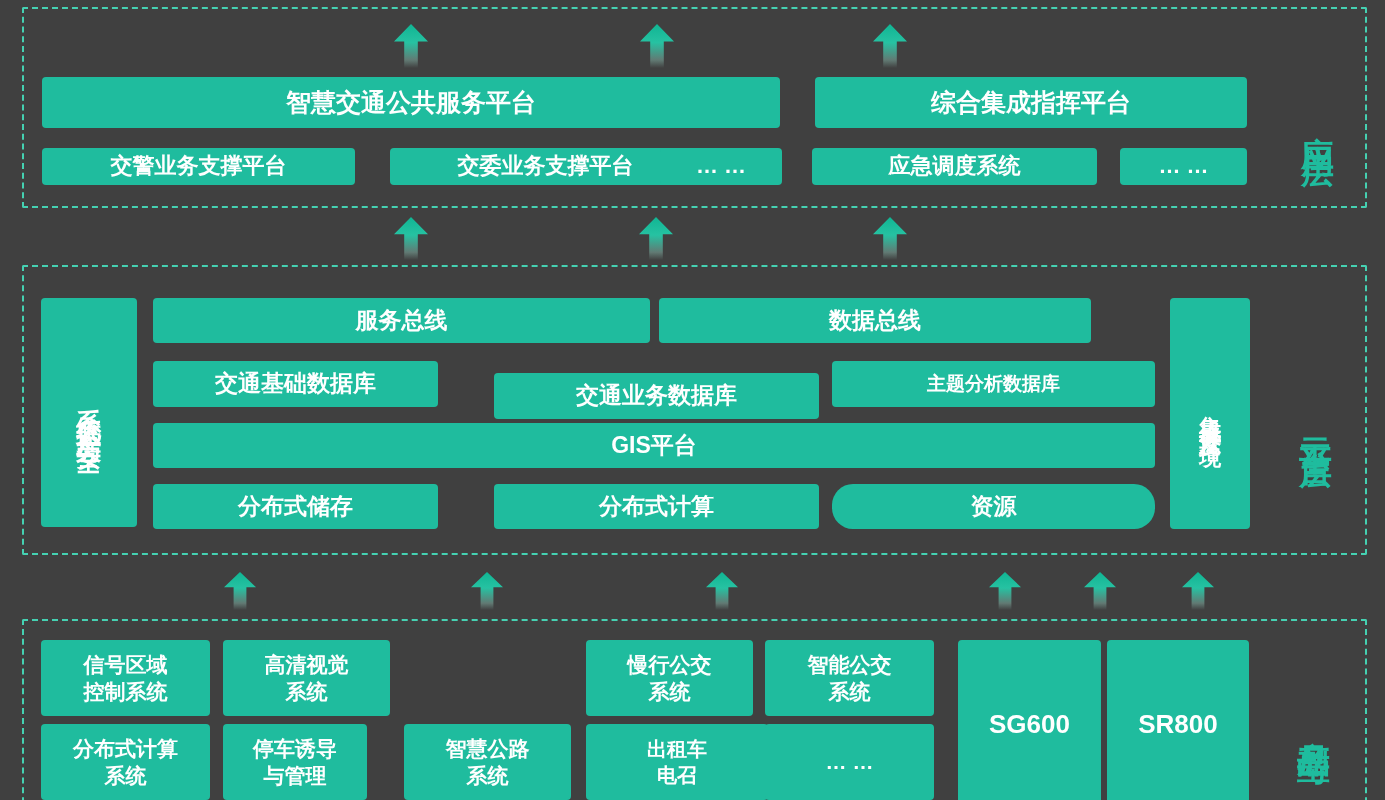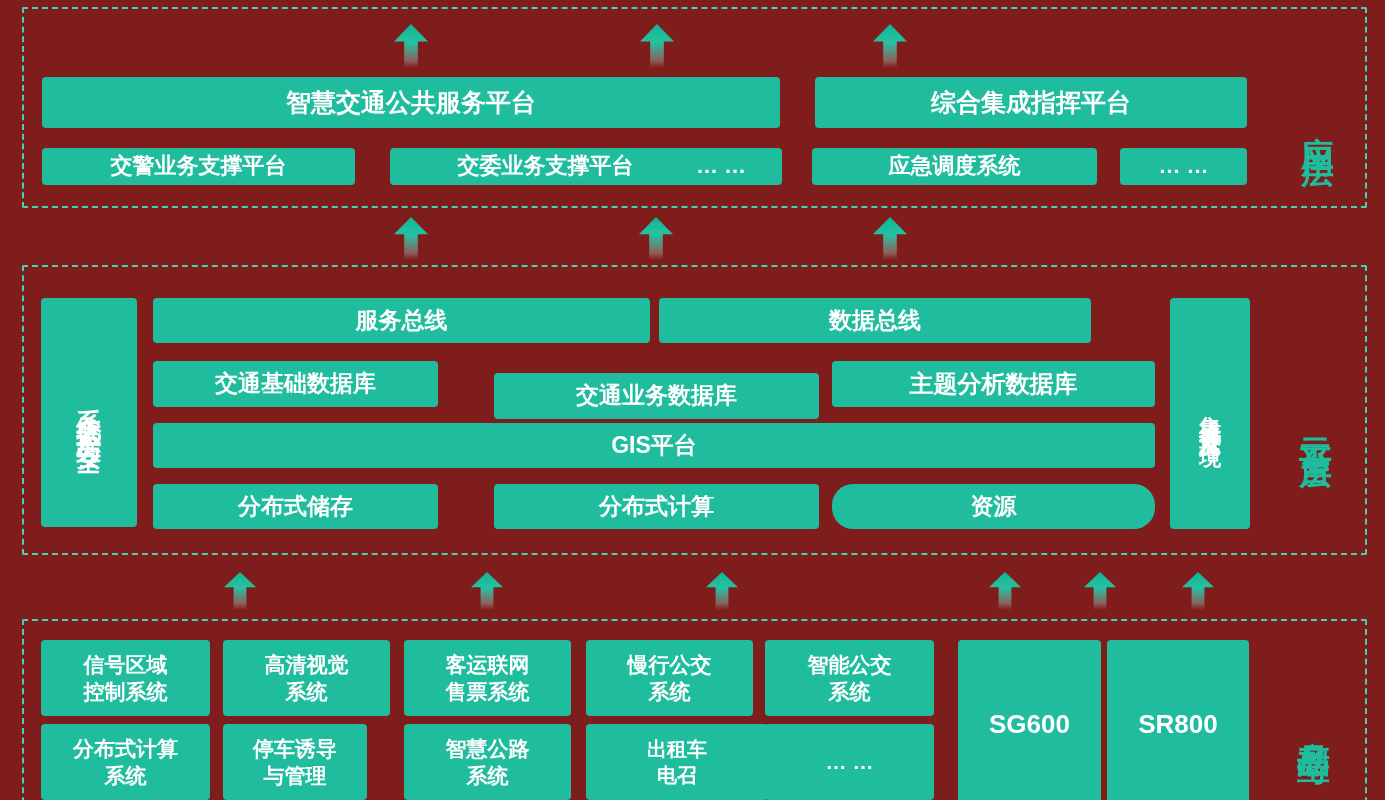--- a/index.html
+++ b/index.html
@@ -4,21 +4,21 @@
 <style>
   :root{
     --green:#1fbc9e;
     --dash:#45d1b2;
   }
   html,body{margin:0;padding:0;background:#ffffff;}
   #canvas{
     position:relative;
     width:1385px;height:800px;
     overflow:hidden;
-    background:#7f1d1d;
+    background:#404040;
     font-family:"Liberation Sans","DejaVu Sans",sans-serif;
   }
   .container{
     position:absolute;
     border:2px dashed var(--dash);
     border-radius:2px;
     background:transparent;
   }
   .box{
     position:absolute;
@@ -82,21 +82,21 @@
 
   <div class="container" style="left:22px;top:265px;width:1341px;height:286px;"></div>
 
   <div class="box vbox" style="left:41px;top:298px;width:96px;height:229px;font-size:25px;letter-spacing:7px;">系统监控与安全</div>
 
   <div class="box" style="left:153px;top:298px;width:497px;height:45px;font-size:23px;">服务总线</div>
   <div class="box" style="left:659px;top:298px;width:432px;height:45px;font-size:23px;">数据总线</div>
 
   <div class="box" style="left:153px;top:361px;width:285px;height:46px;font-size:23px;">交通基础数据库</div>
   <div class="box" style="left:494px;top:361px;width:325px;height:46px;font-size:23px;margin-top:12px;">交通业务数据库</div>
-  <div class="box" style="left:832px;top:361px;width:323px;height:46px;font-size:24px;text-align:right;">主题分析数据库</div>
+  <div class="box" style="left:832px;top:361px;width:323px;height:46px;font-size:19px;text-align:right;">主题分析数据库</div>
 
   <div class="box" style="left:153px;top:423px;width:1002px;height:45px;font-size:23px;">GIS平台</div>
 
   <div class="box" style="left:153px;top:484px;width:285px;height:45px;font-size:23px;">分布式储存</div>
   <div class="box" style="left:494px;top:484px;width:325px;height:45px;font-size:23px;">分布式计算</div>
   <div class="box" style="left:832px;top:484px;width:323px;height:45px;font-size:23px;border-radius:21px;">资源</div>
 
   <div class="box vbox" style="left:1170px;top:298px;width:80px;height:231px;font-size:22px;letter-spacing:4px;">集成设计开发环境</div>
 
   <div class="layer-label" style="left:1290px;top:355px;width:50px;height:140px;font-size:33px;letter-spacing:6px;">云平台层</div>
@@ -107,22 +107,20 @@
   <div class="arrow" style="left:989px;top:572px;width:32px;height:38px;"></div>
   <div class="arrow" style="left:1084px;top:572px;width:32px;height:38px;"></div>
   <div class="arrow" style="left:1182px;top:572px;width:32px;height:38px;"></div>
 
   <div class="container" style="left:22px;top:619px;width:1341px;height:200px;"></div>
 
   <div class="box" style="left:41px;top:640px;width:169px;height:76px;font-size:21px;">信号区域
 控制系统</div>
   <div class="box" style="left:223px;top:640px;width:167px;height:76px;font-size:21px;">高清视觉
 系统</div>
-  <div class="box" style="left:404px;top:640px;width:167px;height:76px;font-size:21px;">客运联网
-售票系统</div>
   <div class="box" style="left:586px;top:640px;width:167px;height:76px;font-size:21px;">慢行公交
 系统</div>
   <div class="box" style="left:765px;top:640px;width:169px;height:76px;font-size:21px;">智能公交
 系统</div>
 
   <div class="box" style="left:41px;top:724px;width:169px;height:76px;font-size:21px;">分布式计算
 系统</div>
   <div class="box" style="left:223px;top:724px;width:144px;height:76px;font-size:21px;">停车诱导
 与管理</div>
   <div class="box" style="left:404px;top:724px;width:167px;height:76px;font-size:21px;">智慧公路

